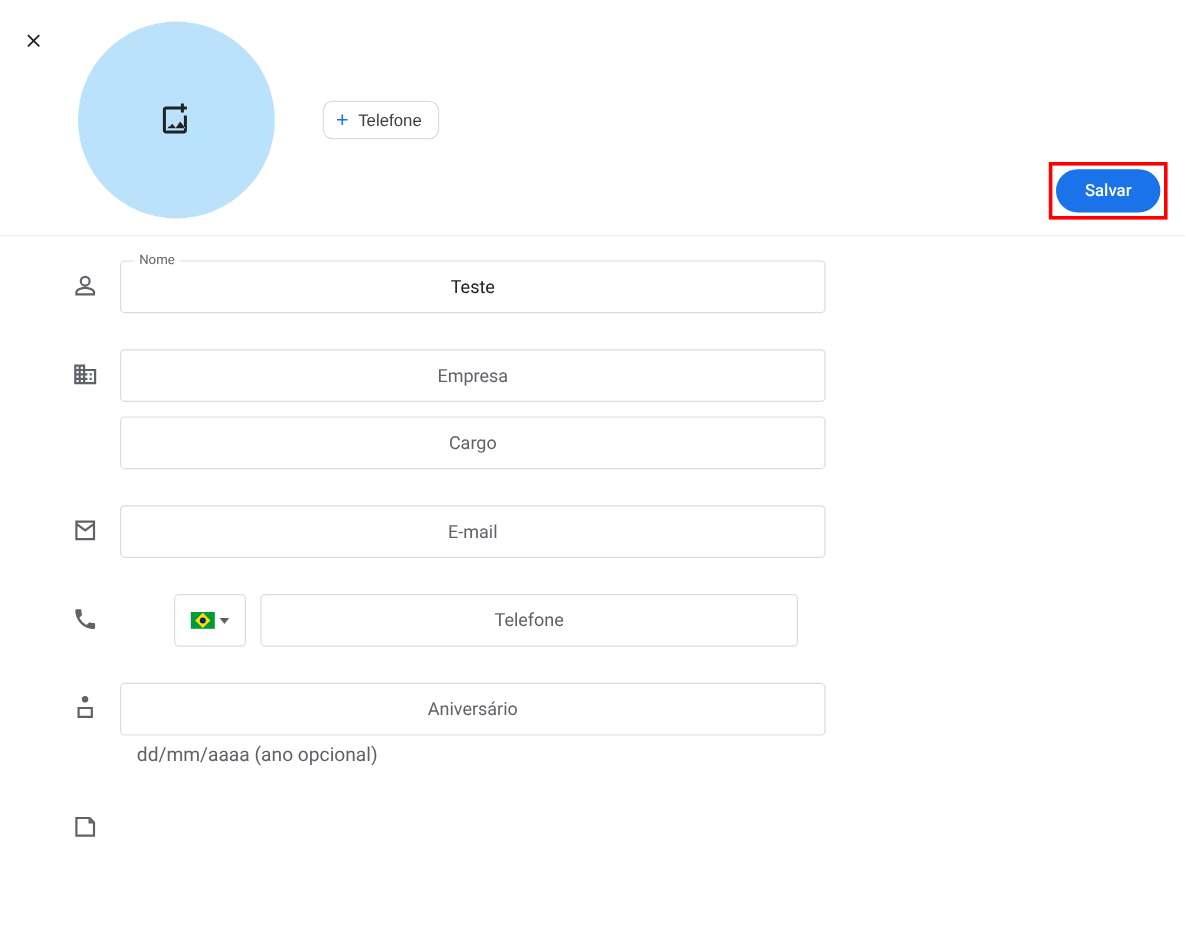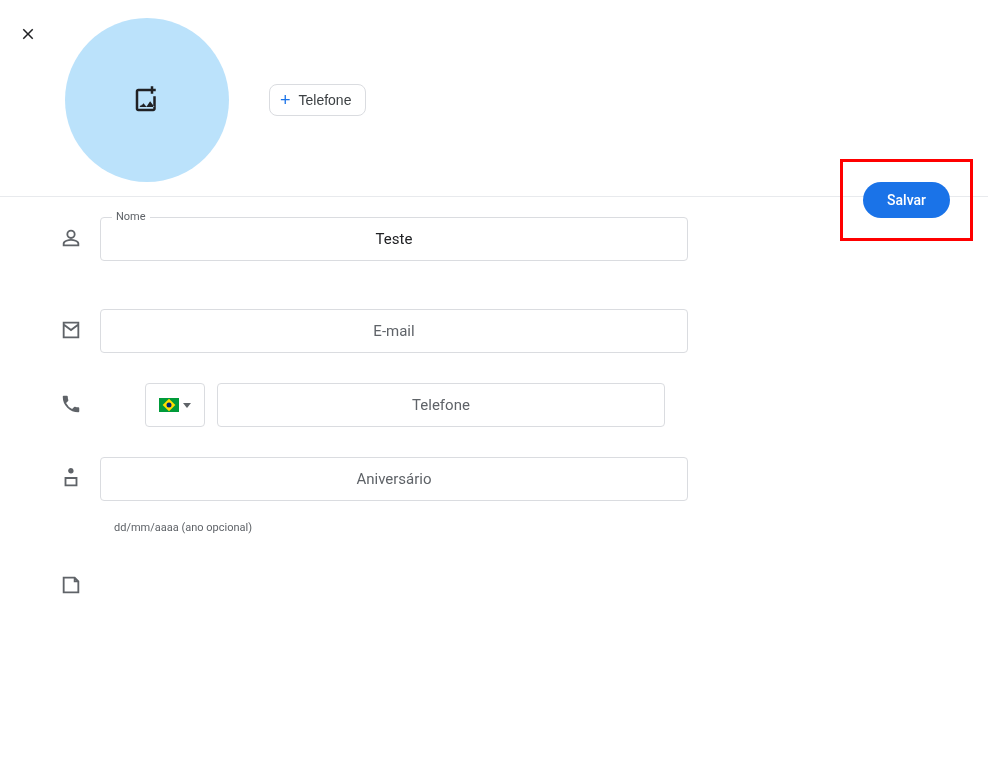--- a/index.html
+++ b/index.html
@@ -56,22 +56,21 @@
       cursor: pointer;
       height: 32px;
     }
     .marker-chip .plus { color: #1a73e8; font-size: 18px; line-height: 1; }
 
     .save-btn-wrap {
       position: absolute;
       top: 135px;
       right: 15px;
       border: 3px solid #ff0000;
-      padding: 20px;
-      margin-top: 24px;
+      padding: 3px;
     }
     .save-btn {
       background: #1a73e8;
       color: #fff;
       border: none;
       border-radius: 24px;
       padding: 10px 24px;
       font-size: 14px;
       font-weight: 500;
       cursor: pointer;
@@ -170,23 +169,23 @@
       left: 50%; top: 50%;
       transform: translate(-50%,-50%);
       width: 5px; height: 5px;
       border-radius: 50%;
       background: #002776;
     }
     .dd-arrow { width:0;height:0;border-left:4px solid transparent;border-right:4px solid transparent;border-top:5px solid #5f6368;}
     .phone-input-wrap { width: 448px; }
 
     .helper {
-      font-size: 11px;
+      font-size: 16px;
       color: #5f6368;
-      margin-top: 20px;
+      margin-top: 6px;
       margin-left: 14px;
     }
 
     .section-gap { height: 18px; }
   </style>
 </head>
 <body>
 
 <div class="close-btn">
   <svg viewBox="0 0 24 24">
@@ -223,20 +222,35 @@
     <div class="fields">
       <div class="input-wrap">
         <span class="floating-label">Nome</span>
         <input class="input" value="Teste" style="">
       </div>
     </div>
   </div>
 
   <div class="section-gap"></div>
 
+  <div class="row">
+    <div class="row-icon">
+      <svg viewBox="0 0 24 24">
+          <path fill="#5f6368" d="M12 7V3H2v18h20V7H12zM6 19H4v-2h2v2zm0-4H4v-2h2v2zm0-4H4V9h2v2zm0-4H4V5h2v2zm4 12H8v-2h2v2zm0-4H8v-2h2v2zm0-4H8V9h2v2zm0-4H8V5h2v2zm10 12h-8v-2h2v-2h-2v-2h2v-2h-2V9h8v10zm-2-8h-2v2h2v-2zm0 4h-2v2h2v-2z"></path>
+        </svg>
+    </div>
+    <div class="fields">
+      <div class="input-wrap">
+        <input class="input" placeholder="Empresa" style="">
+      </div>
+      <div class="input-wrap">
+        <input class="input" placeholder="Cargo" style="">
+      </div>
+    </div>
+  </div>
 
   <div class="section-gap"></div>
 
   <div class="row">
     <div class="row-icon">
       <svg viewBox="0 0 24 24">
           <path fill="none" stroke="#5f6368" stroke-width="2" d="M4 4h16v16H4z M4 6l8 6 8-6"></path>
         </svg>
     </div>
     <div class="fields">

